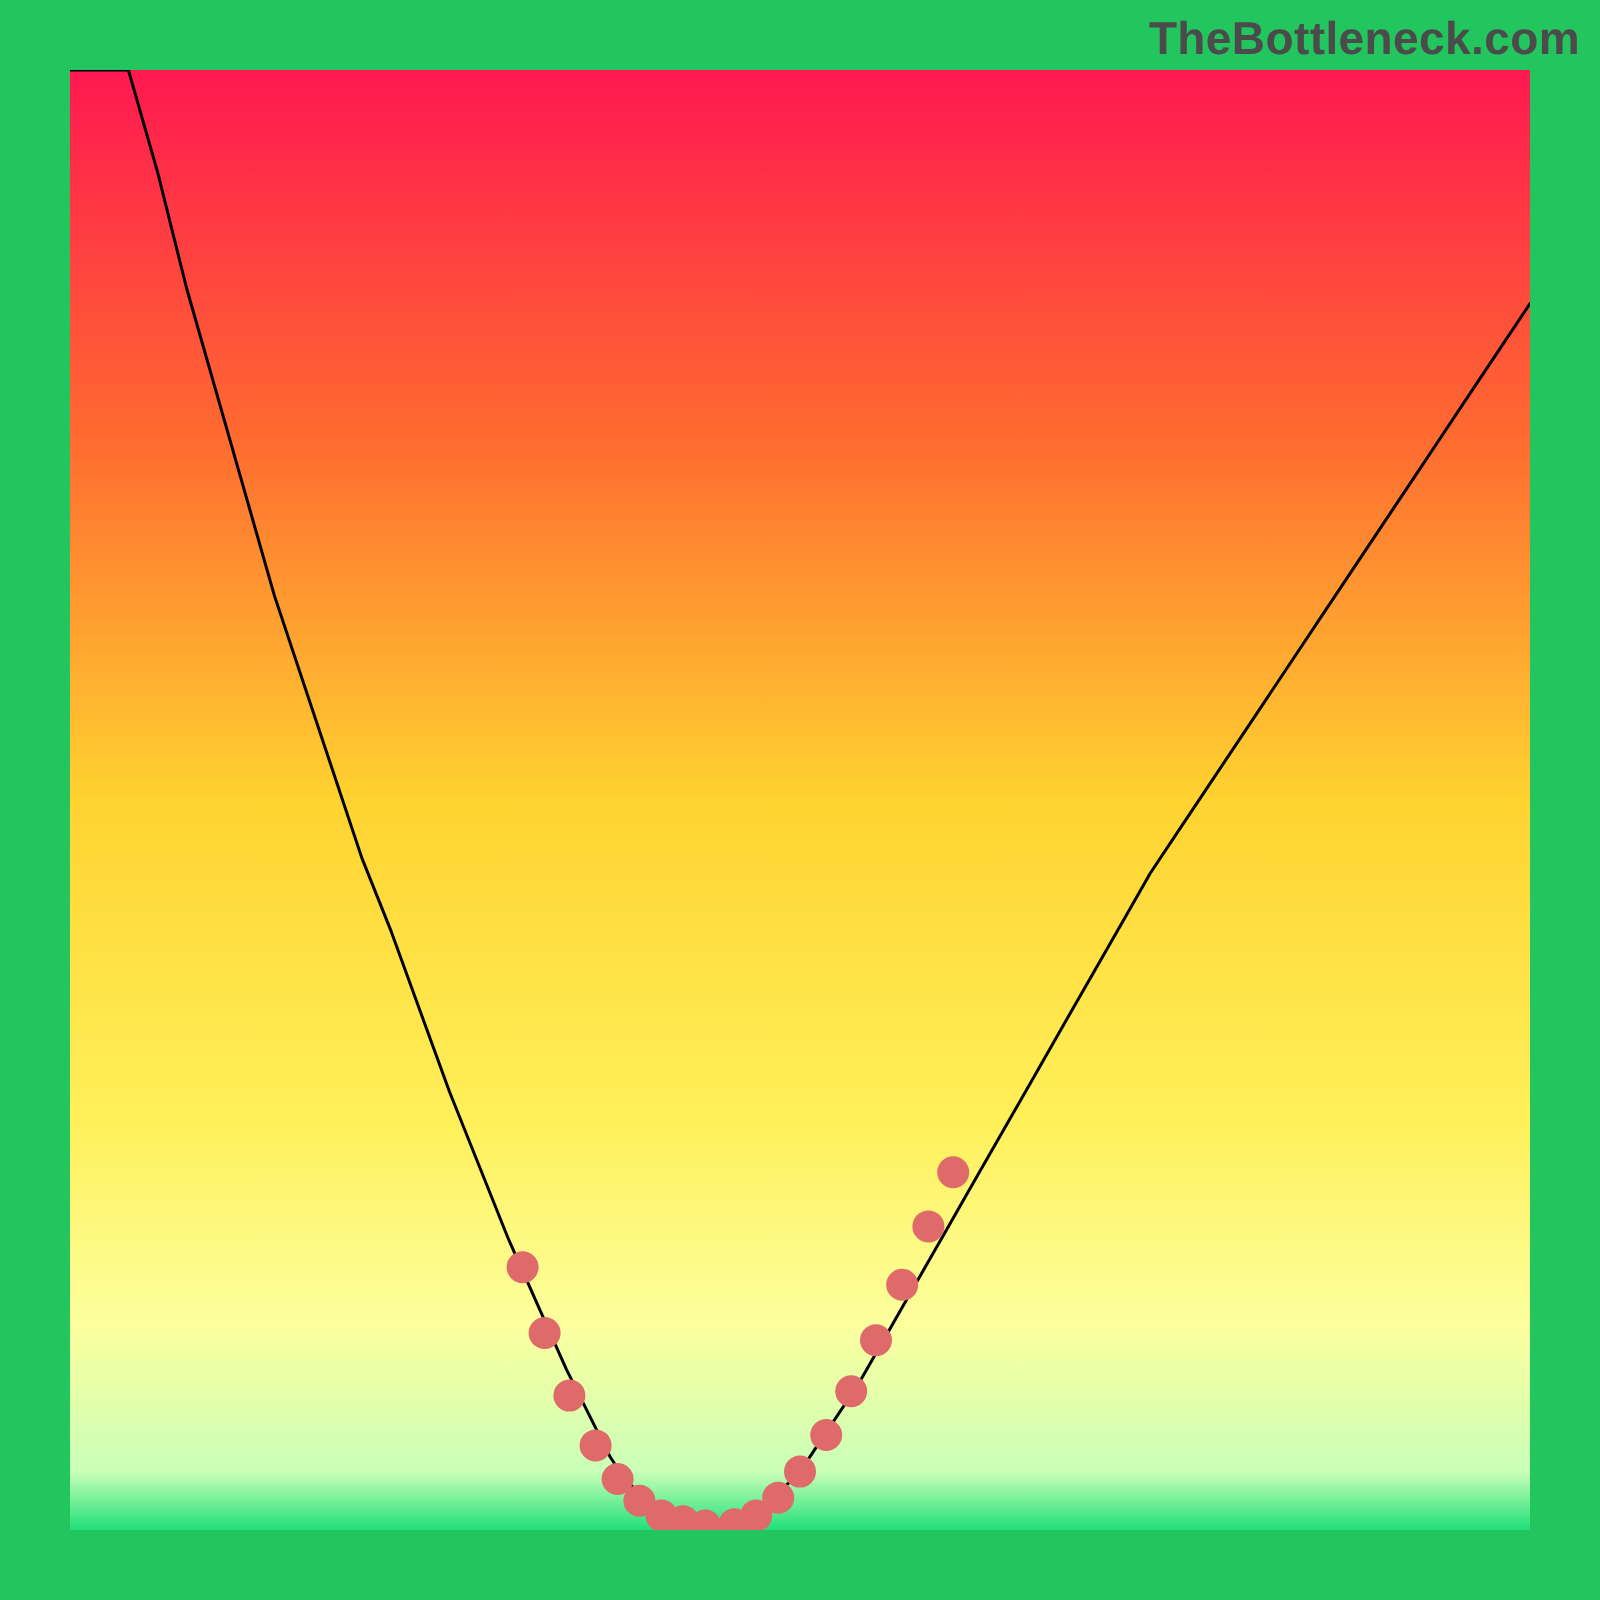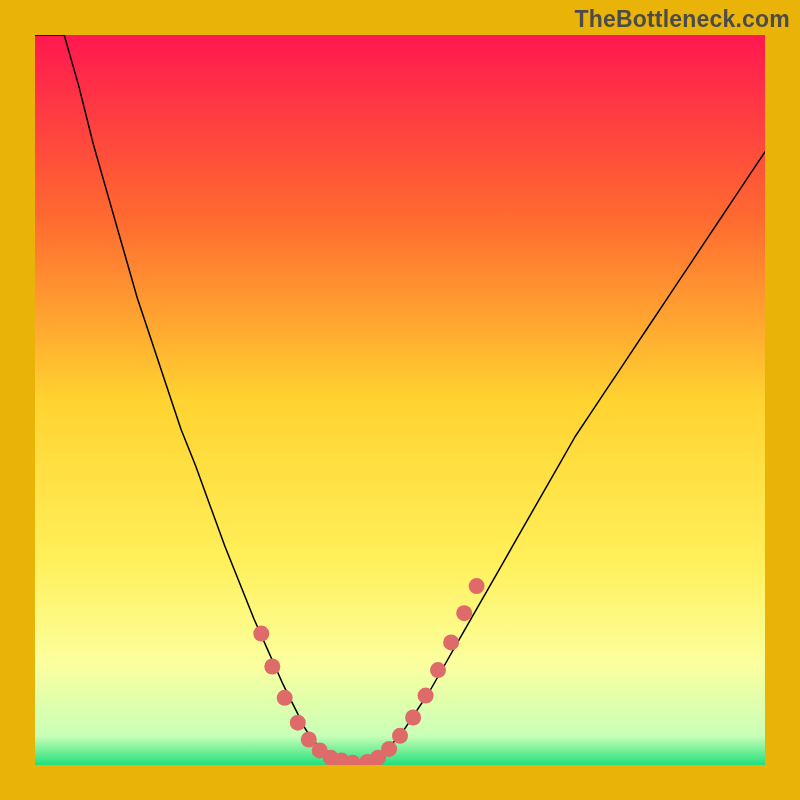--- a/index.html
+++ b/index.html
@@ -7,21 +7,21 @@
     padding: 0;
     width: 800px;
     height: 800px;
     background: #000;
     overflow: hidden;
   }
   .frame {
     position: relative;
     width: 800px;
     height: 800px;
-    background: #eab308;
+    background: #22c55e;
   }
   .watermark {
     position: absolute;
     top: 6px;
     right: 10px;
     color: #4b4b4b;
     font-family: Arial, Helvetica, sans-serif;
     font-size: 23px;
     font-weight: 600;
     letter-spacing: 0.2px;

